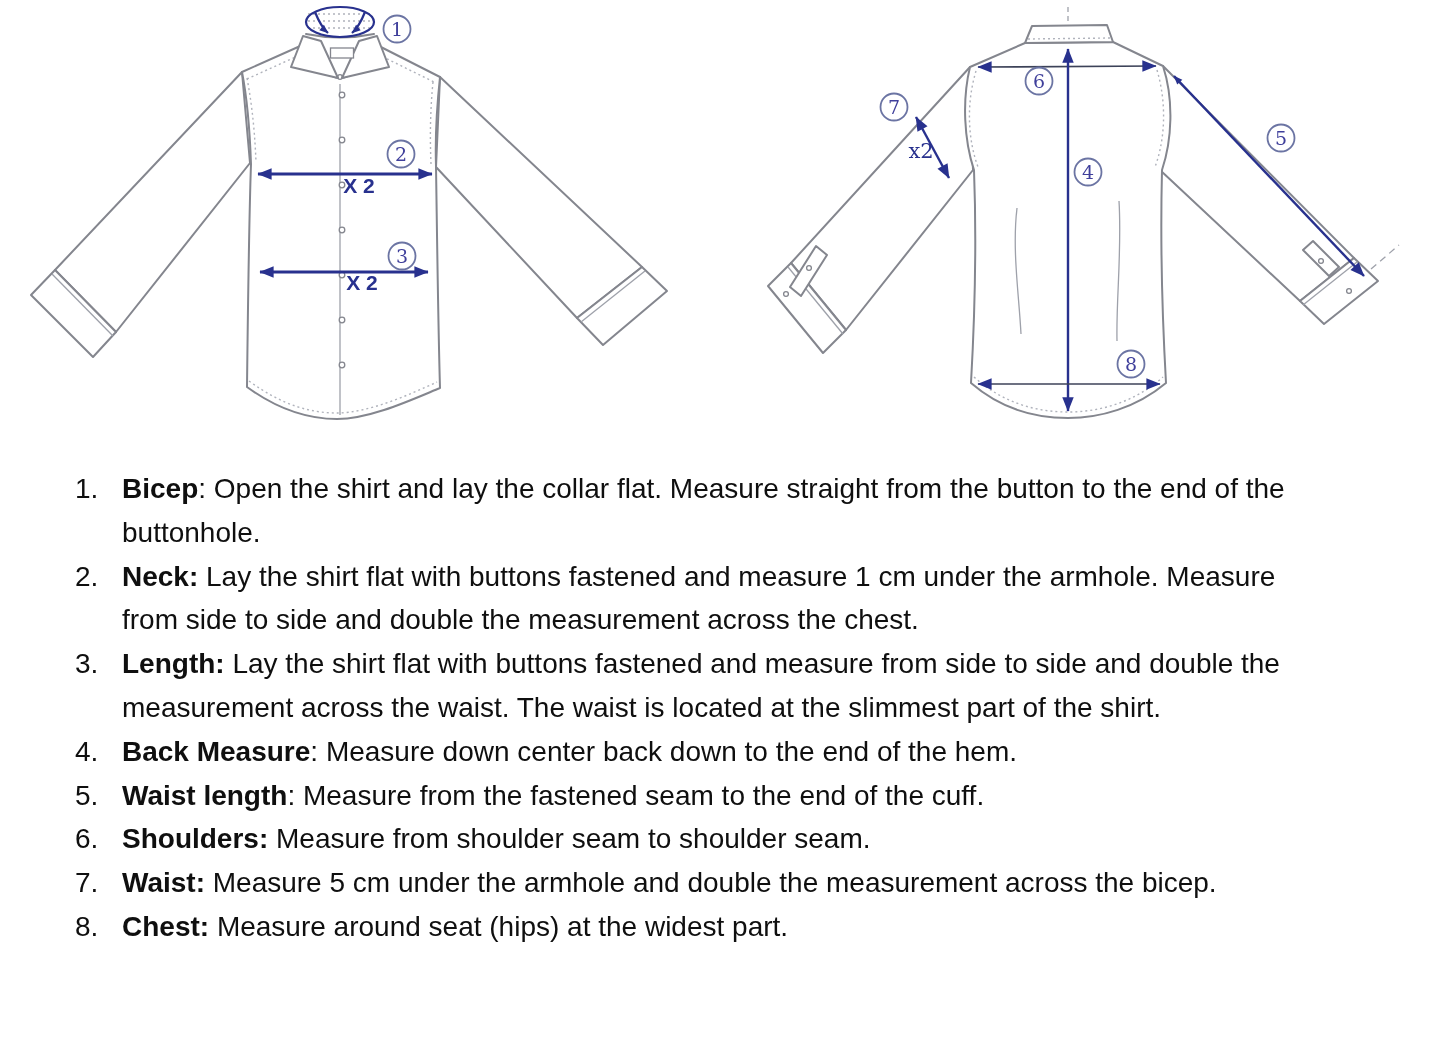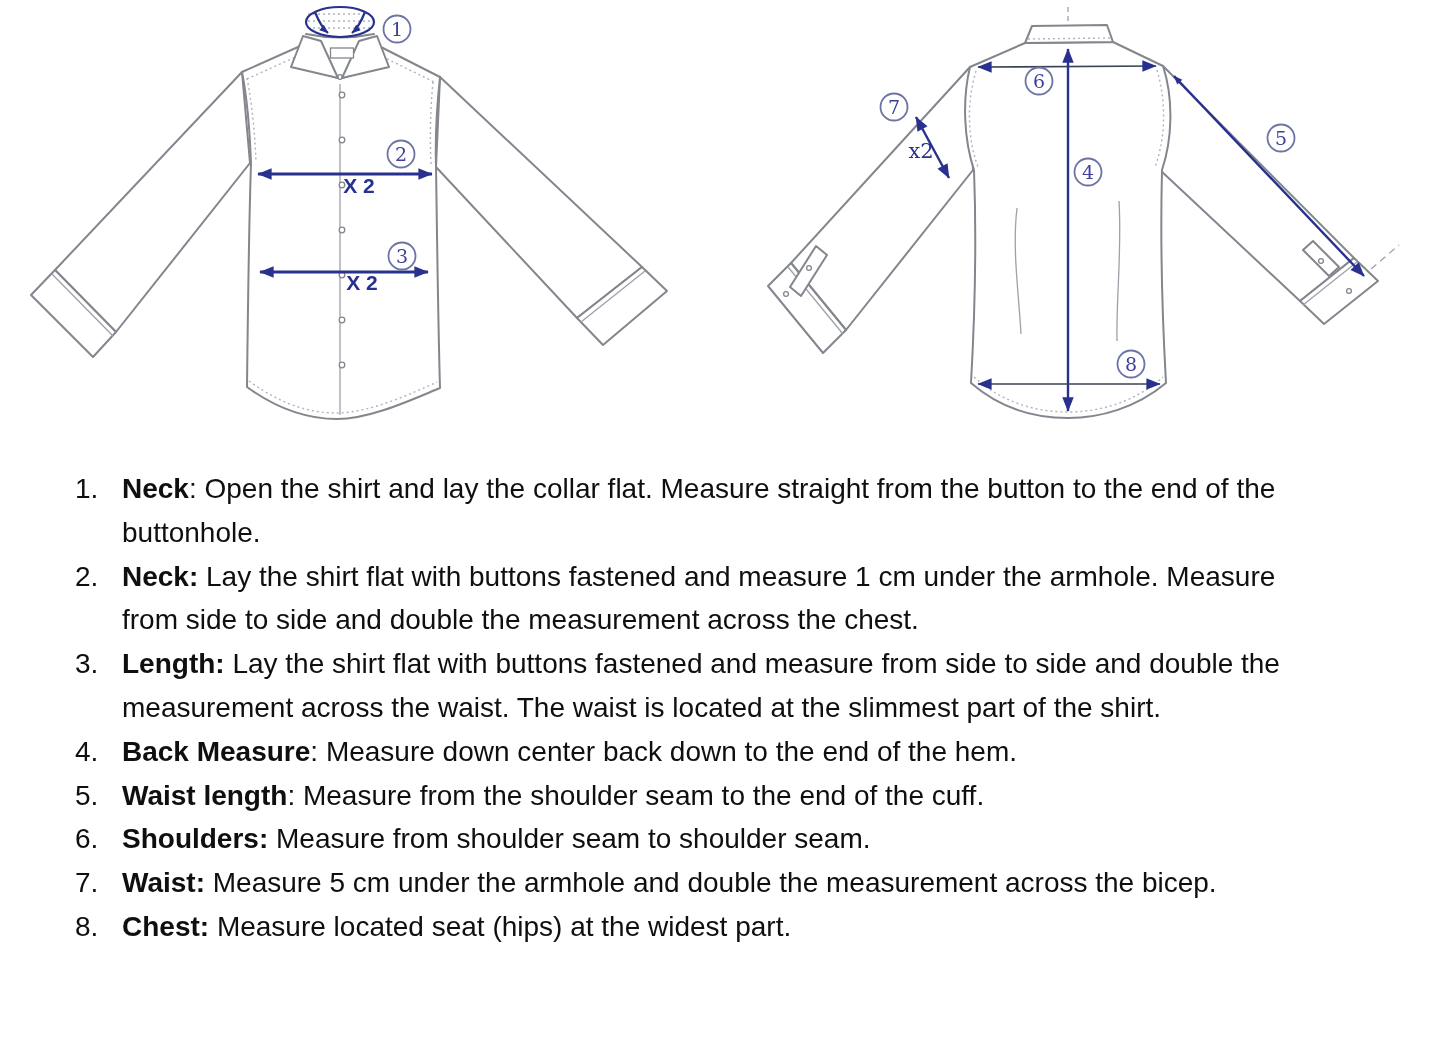--- a/index.html
+++ b/index.html
@@ -211,45 +211,45 @@
       <g>
         <circle class="callout-ring" cx="1131" cy="364" r="13.5"></circle>
         <text class="callout-digit" x="1131" y="370.5">8</text>
       </g>
     </g>
   </svg>
 
   <div class="instructions">
     <div class="item">
       <span class="num">1.</span>
-      <span class="body"><span class="lbl">Neck</span><span>: Open the shirt and lay the collar flat. Measure straight from the button to the end of the buttonhole.</span></span>
+      <span class="body"><span class="lbl">Bicep</span><span>: Open the shirt and lay the collar flat. Measure straight from the button to the end of the buttonhole.</span></span>
     </div>
     <div class="item">
       <span class="num">2.</span>
       <span class="body"><span class="lbl">Neck:</span><span> Lay the shirt flat with buttons fastened and measure 1 cm under the armhole. Measure from side to side and double the measurement across the chest.</span></span>
     </div>
     <div class="item">
       <span class="num">3.</span>
       <span class="body"><span class="lbl">Length:</span><span> Lay the shirt flat with buttons fastened and measure from side to side and double the measurement across the waist. The waist is located at the slimmest part of the shirt.</span></span>
     </div>
     <div class="item">
       <span class="num">4.</span>
       <span class="body"><span class="lbl">Back Measure</span><span>: Measure down center back down to the end of the hem.</span></span>
     </div>
     <div class="item">
       <span class="num">5.</span>
-      <span class="body"><span class="lbl">Waist length</span><span>: Measure from the shoulder seam to the end of the cuff.</span></span>
+      <span class="body"><span class="lbl">Waist length</span><span>: Measure from the fastened seam to the end of the cuff.</span></span>
     </div>
     <div class="item">
       <span class="num">6.</span>
       <span class="body"><span class="lbl">Shoulders:</span><span> Measure from shoulder seam to shoulder seam.</span></span>
     </div>
     <div class="item">
       <span class="num">7.</span>
       <span class="body"><span class="lbl">Waist:</span><span> Measure 5 cm under the armhole and double the measurement across the bicep.</span></span>
     </div>
     <div class="item">
       <span class="num">8.</span>
-      <span class="body"><span class="lbl">Chest:</span><span> Measure located seat (hips) at the widest part.</span></span>
+      <span class="body"><span class="lbl">Chest:</span><span> Measure around seat (hips) at the widest part.</span></span>
     </div>
   </div>
 
 </div>
 
 </body></html>

